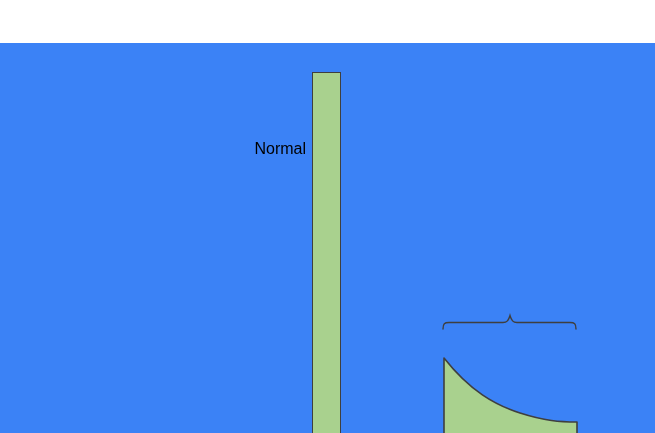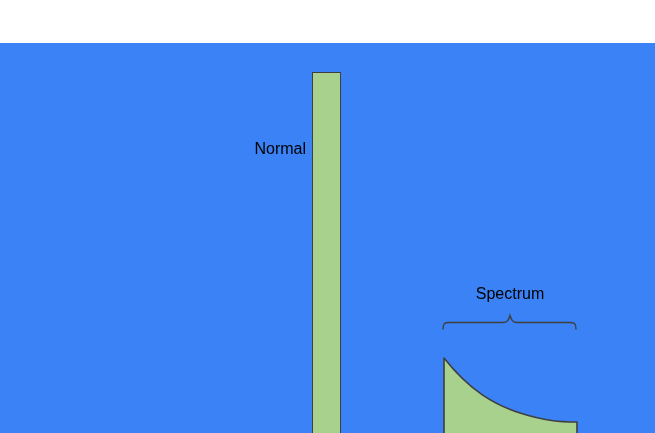--- a/index.html
+++ b/index.html
@@ -66,21 +66,20 @@
 <body>
 
 <div class="canvas">
 
   <div class="normal-label">Normal</div>
 
   <div class="normal-bar"></div>
 
   <div class="spectrum-label">
     <br>
-    <span>Spectrum</span>
   </div>
 
   <svg class="brace-svg" viewBox="0 0 135 20">
     <path d="M1,18 C1,12.5 2.5,11.5 7,11.5 L61,11.5 C65,11.5 66.5,9.5 68,4.5 C69.5,9.5 71,11.5 75,11.5 L128,11.5 C132.5,11.5 134,12.5 134,18" fill="none" stroke-width="1.4" stroke-linecap="round" stroke="#3f3f3f"></path>
   </svg>
 
   <svg class="curve-svg" viewBox="0 0 136 85">
     <path d="M1,3 C27,36 52,50 77,58 C102,66 117,67 134,67 L134,83 L1,83 Z" stroke-width="1.6" stroke-linejoin="round" fill="#a9d18e" stroke="#3f3f3f"></path>
   </svg>
 

